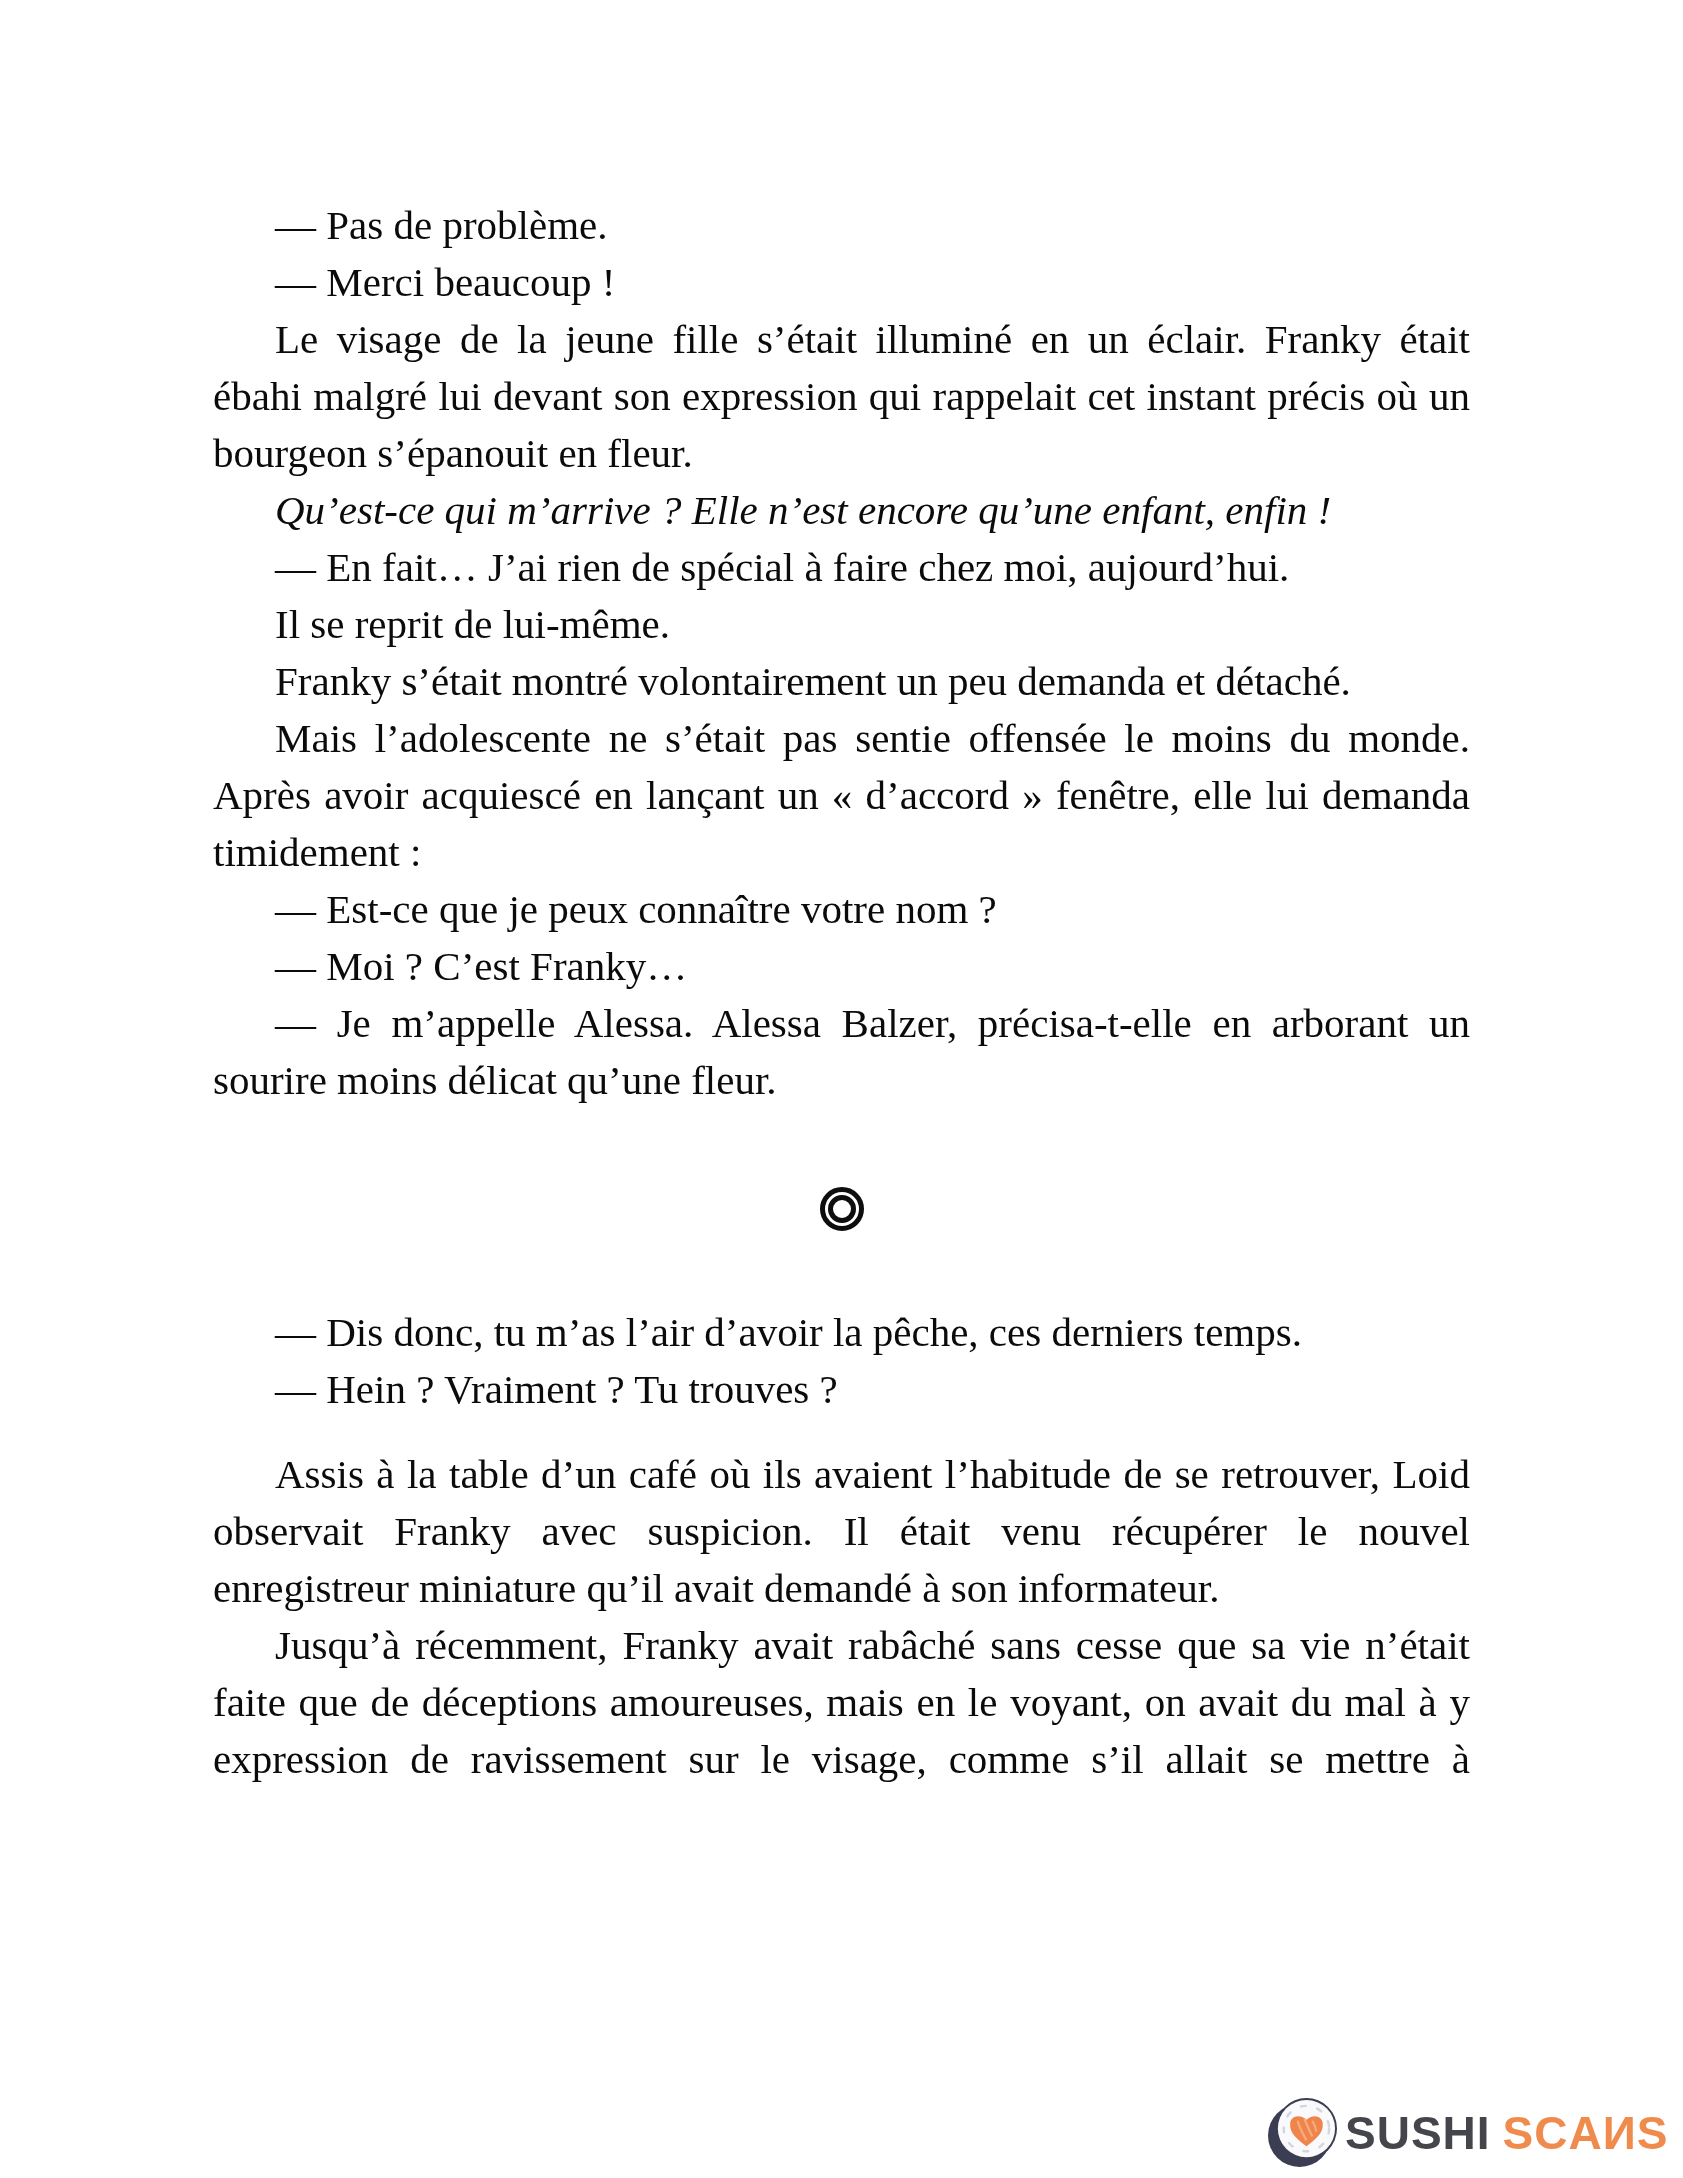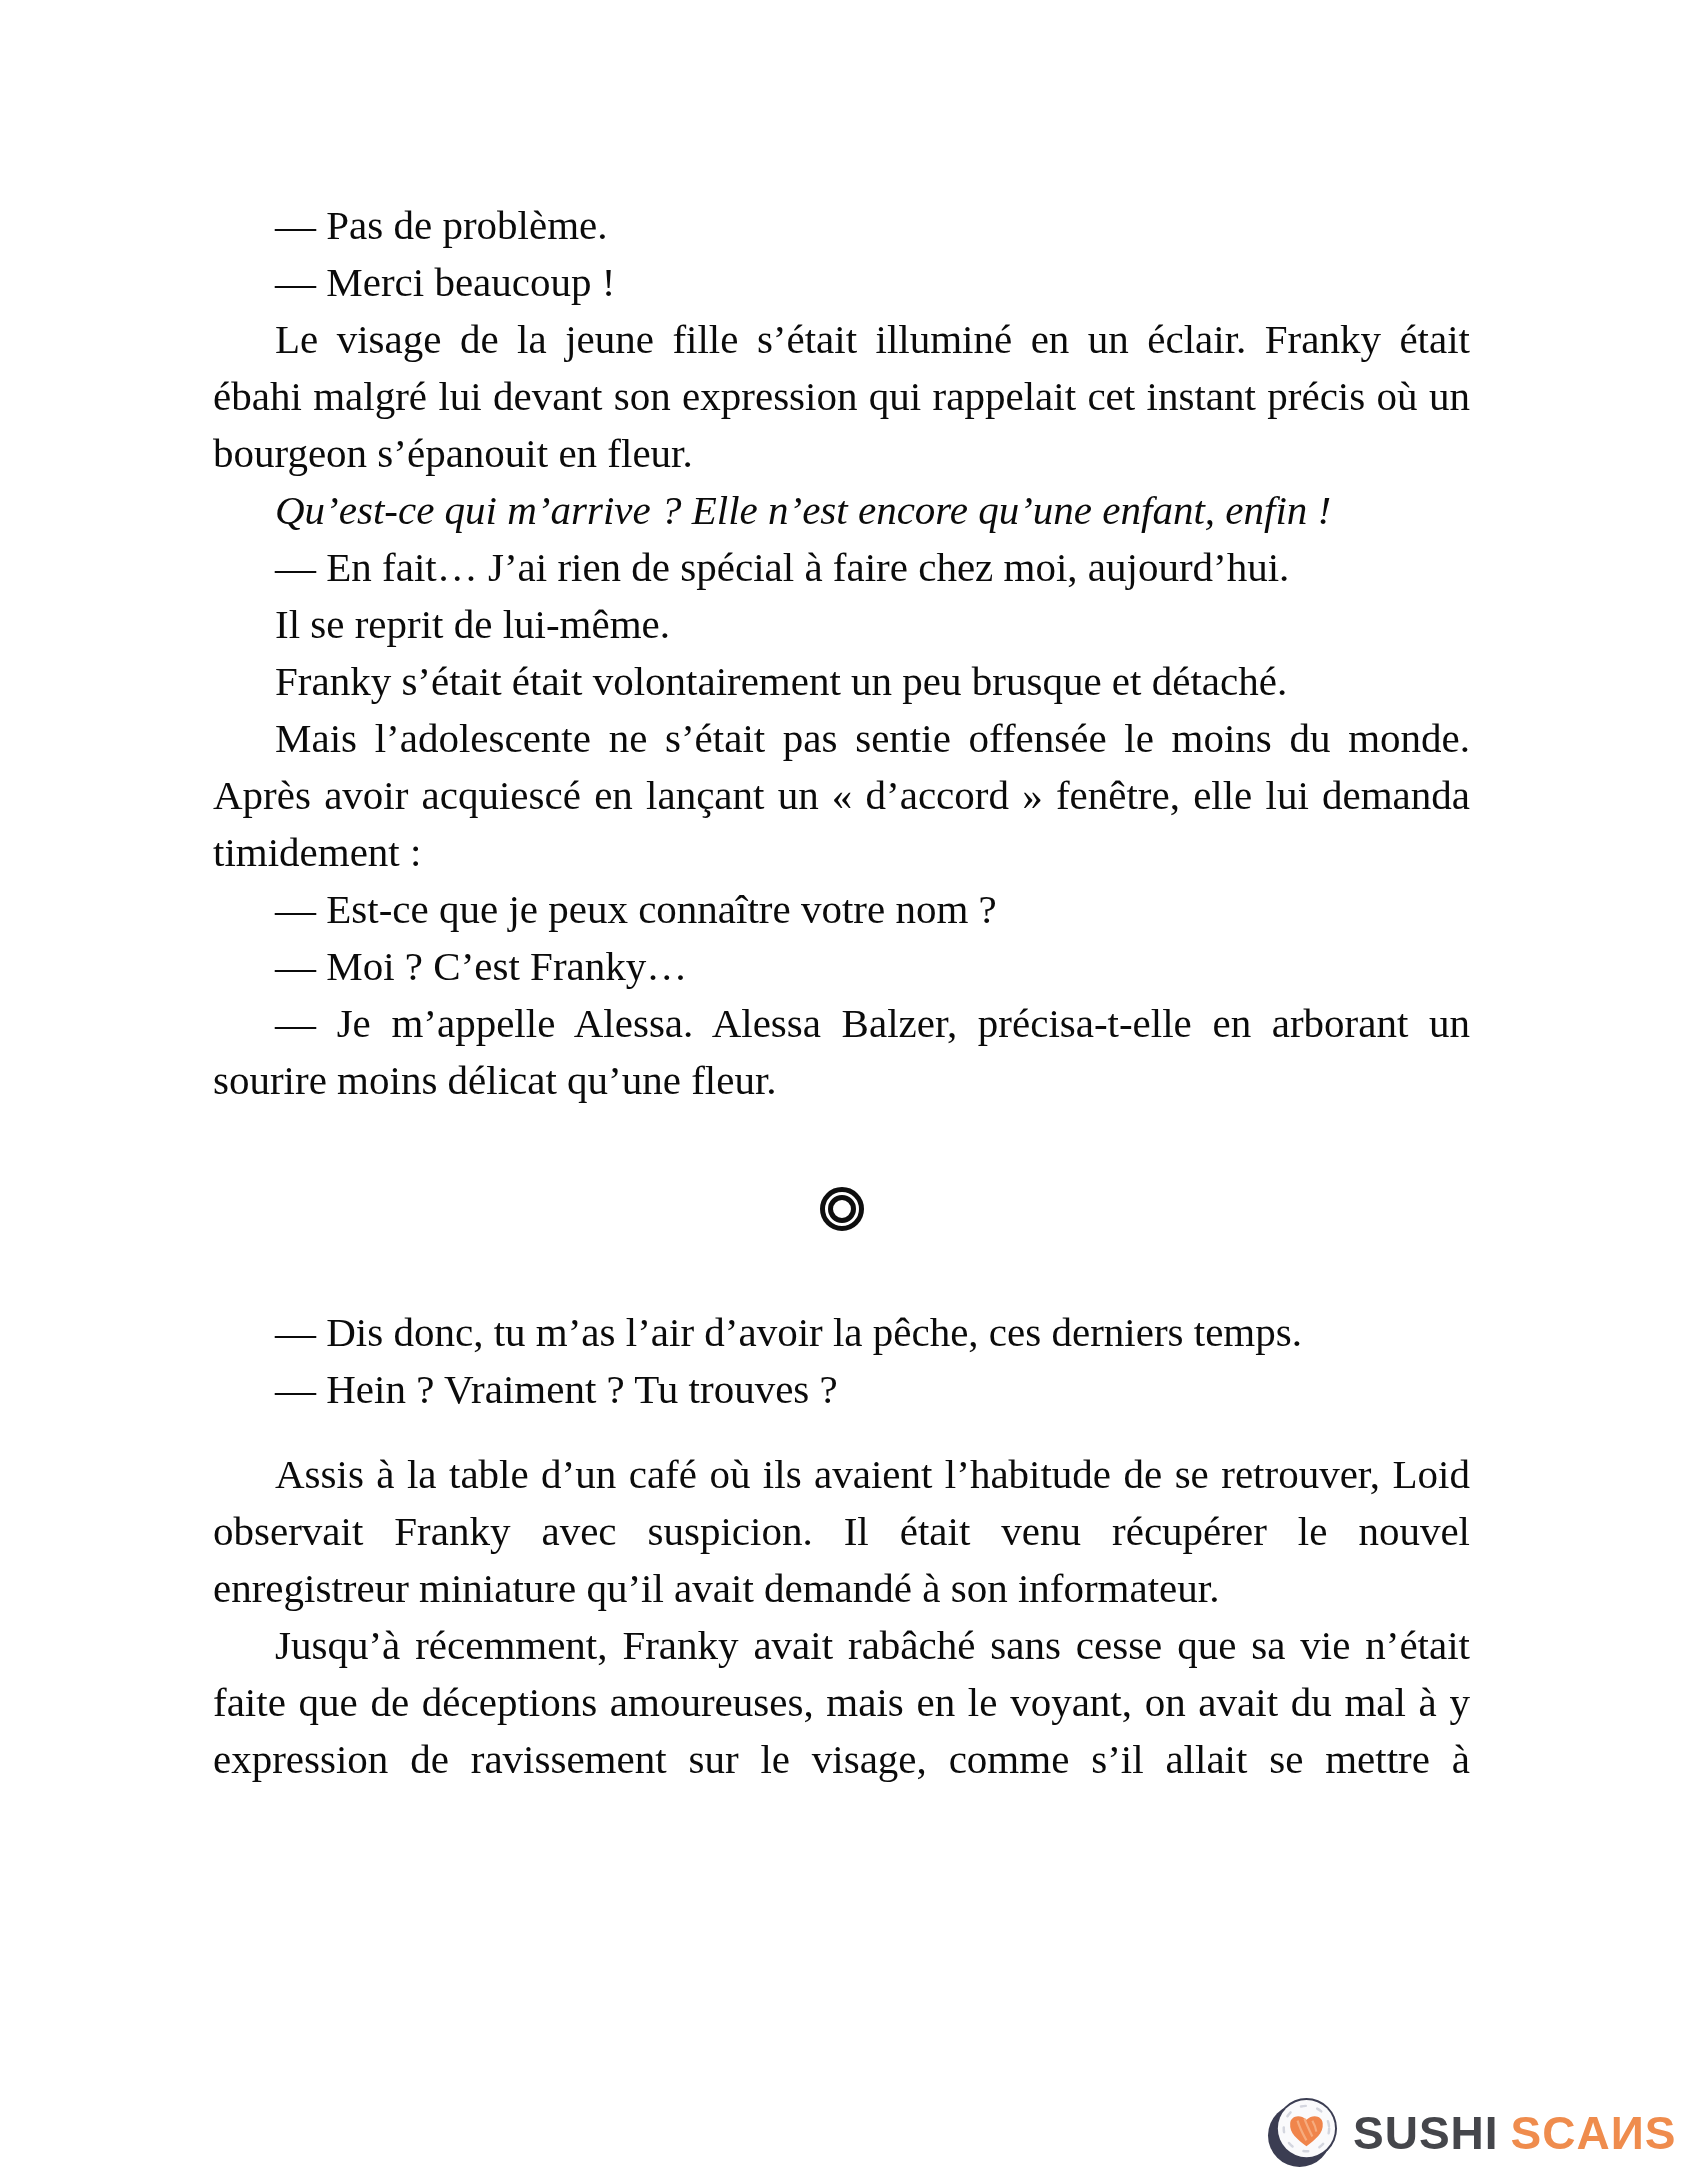--- a/index.html
+++ b/index.html
@@ -54,21 +54,21 @@
   .logo {
     position: absolute;
     left: 1267px;
     top: 2091px;
     height: 83px;
     display: flex;
     align-items: center;
   }
   .logo svg { display: block; }
   .logo-text {
-    margin-left: 15px;
+    margin-left: 7px;
     font-family: "Liberation Sans", "DejaVu Sans", sans-serif;
     font-weight: 700;
     font-size: 46px;
     letter-spacing: 1px;
     white-space: nowrap;
   }
   .logo-word-sushi { color: #45464b; }
   .logo-word-scans { color: #ef8c4d; margin-left: 12px; }
 </style>
 </head>
@@ -91,21 +91,21 @@
       <div class="par italic">
         <div class="line first last">Qu’est-ce qui m’arrive ? Elle n’est encore qu’une enfant, enfin !</div>
       </div>
       <div class="par dialogue">
         <div class="line first last">— En fait… J’ai rien de spécial à faire chez moi, aujourd’hui.</div>
       </div>
       <div class="par body">
         <div class="line first last">Il se reprit de lui-même.</div>
       </div>
       <div class="par body">
-        <div class="line first last">Franky s’était était volontairement un peu brusque et détaché.</div>
+        <div class="line first last">Franky s’était montré volontairement un peu demanda et détaché.</div>
       </div>
       <div class="par body">
         <div class="line first">Mais l’adolescente ne s’était pas sentie offensée le moins du monde.</div>
         <div class="line">Après avoir acquiescé en lançant un « d’accord » fenêtre, elle lui demanda</div>
         <div class="line last">timidement :</div>
       </div>
       <div class="par dialogue">
         <div class="line first last">— Est-ce que je peux connaître votre nom ?</div>
       </div>
       <div class="par dialogue">

